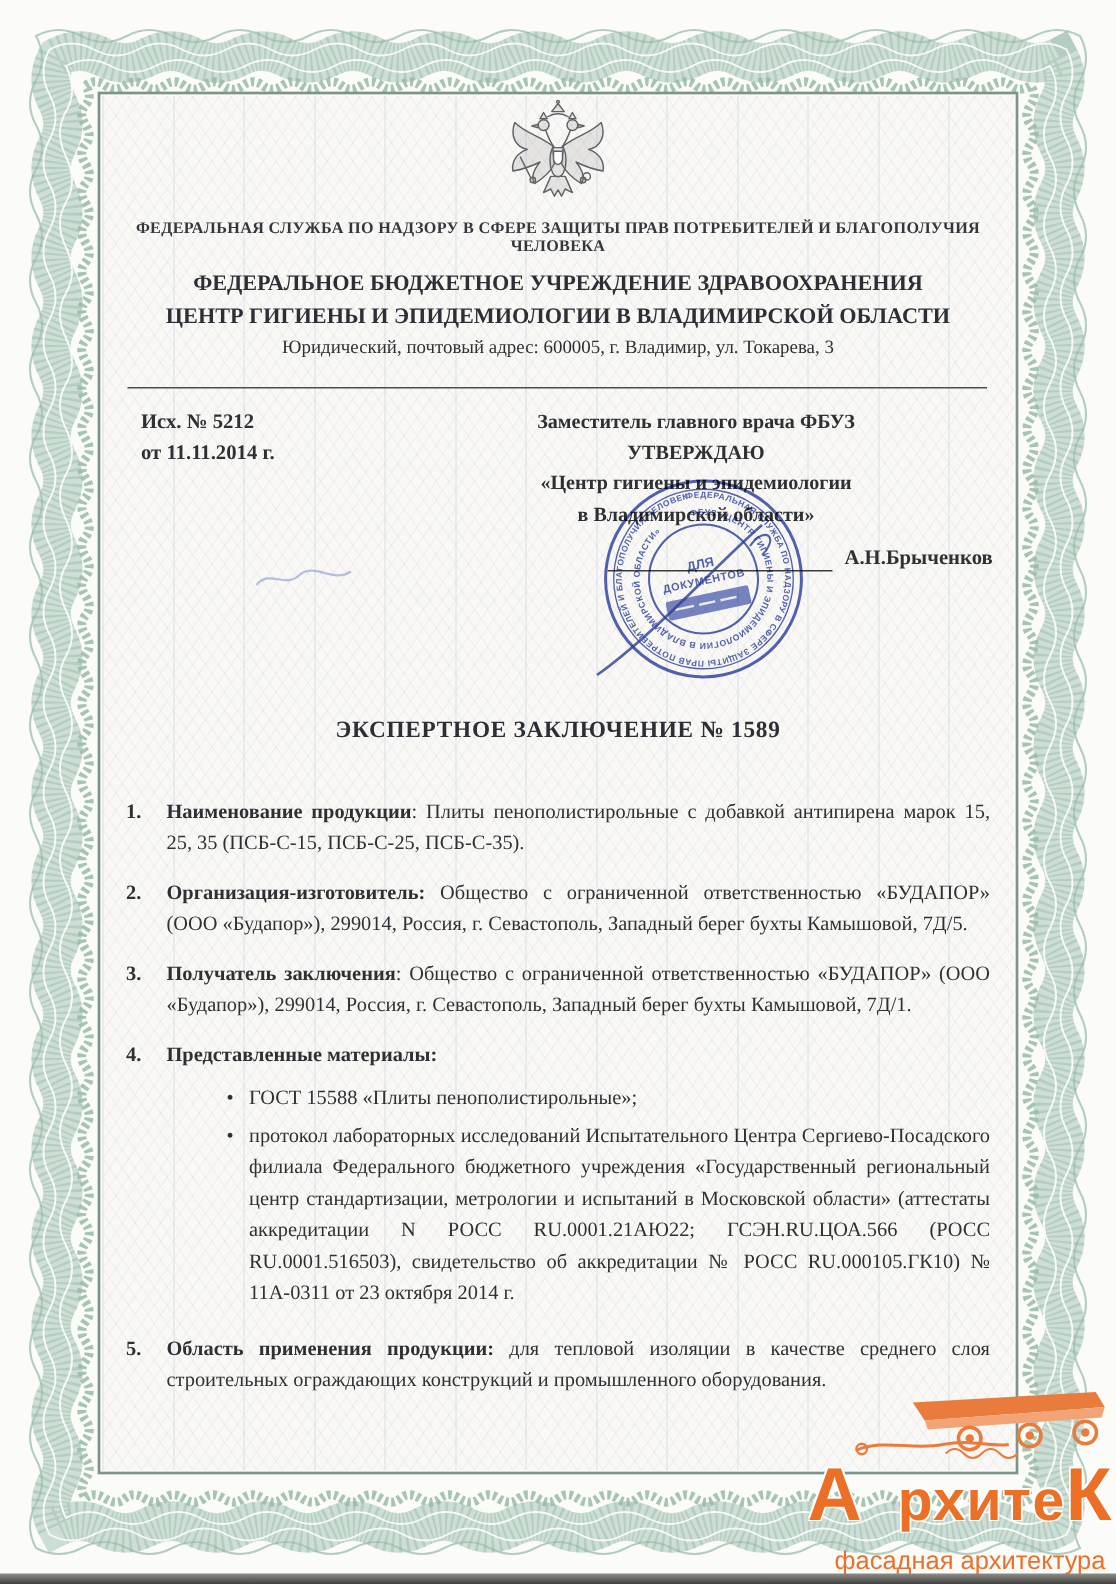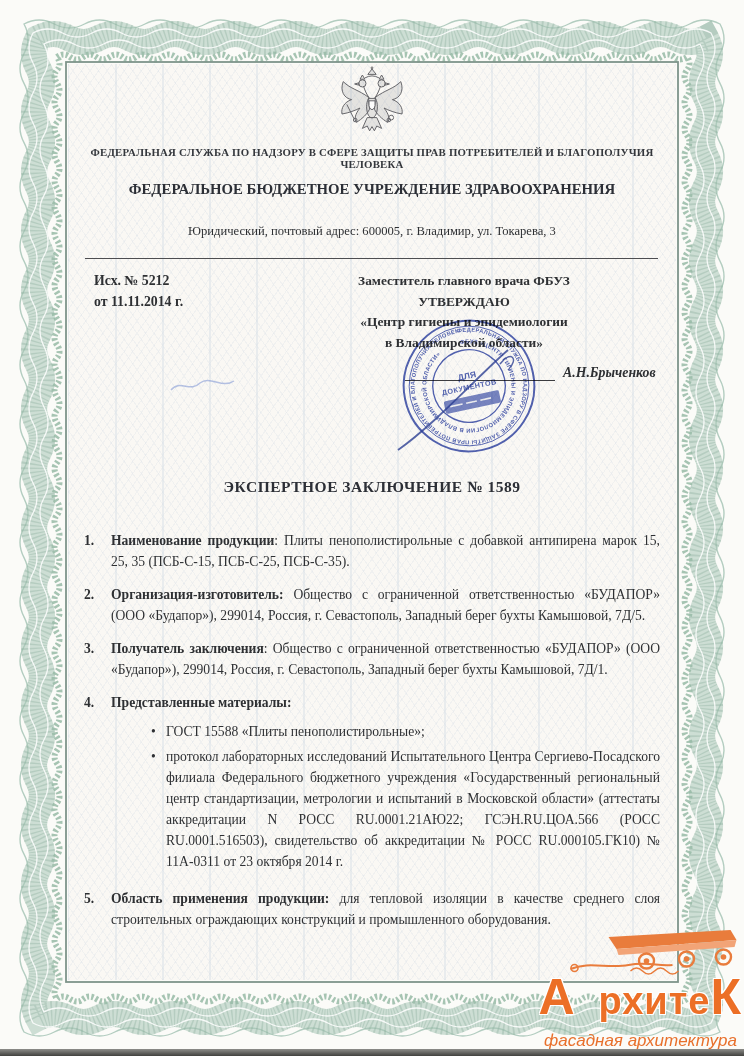--- a/index.html
+++ b/index.html
@@ -33,21 +33,21 @@
   .abs{position:absolute;}
   .center{left:72px;width:600px;text-align:center;}
   .authority{top:146px;font-weight:bold;font-size:10.8px;letter-spacing:.2px;color:#34373c;}
   .inst{top:179px;font-weight:bold;font-size:14.8px;line-height:21.5px;color:#2c2f36;}
   .addr{top:224px;font-size:12.6px;}
   .phone{top:240px;font-size:12.6px;}
   .hr{top:258px;left:85px;width:573px;border-top:1.5px solid #4d4d50;height:0;}
   .ref{left:94px;top:271px;font-weight:bold;font-size:13.8px;line-height:20.5px;}
   .approval{left:330px;top:271px;width:268px;text-align:center;font-weight:bold;
     font-size:13.4px;line-height:20.5px;}
-  .sigrow{left:405px;top:360px;width:280px;white-space:nowrap;font-style:italic;}
+  .sigrow{left:405px;top:360px;width:280px;white-space:nowrap;}
   .sigline{display:inline-block;width:150px;height:20px;border-bottom:1.5px solid #3c3c40;
     vertical-align:bottom;margin-right:8px;}
   .signer{font-weight:bold;font-size:13.8px;}
   .doc-title{top:478px;font-weight:bold;font-size:15.5px;letter-spacing:.5px;color:#2c2f36;}
   .items{left:84px;top:530px;width:576px;font-size:13.6px;line-height:21px;}
   .item{display:flex;margin-bottom:12px;}
   .item .num{width:27px;flex:none;font-weight:bold;}
   .item .body{flex:1;text-align:justify;}
   .item .body p{margin:0;}
   .item ul{margin:8px 0 0 40px;padding:0;list-style:none;}
@@ -59,21 +59,21 @@
   .stamp text{font-family:"Liberation Sans",sans-serif;fill:#4053ae;font-weight:bold;}
   .sig-svg{position:absolute;left:380px;top:338px;z-index:5;}
   .squiggle{position:absolute;left:168px;top:374px;z-index:3;}
   
   .logo{position:absolute;right:3px;bottom:5px;width:230px;z-index:7;text-align:right;
     font-family:"Liberation Sans",sans-serif;}
   .logo .name{line-height:40px;margin-top:-4px;white-space:nowrap;
     text-shadow:-1px -1px 0 #fff,1px -1px 0 #fff,-1px 1px 0 #fff,1px 1px 0 #fff;}
   .l-big{font-weight:bold;font-size:50px;color:#ec6f26;}
   .l-mid{font-weight:bold;font-size:38px;color:#ec6f26;letter-spacing:1px;margin-left:24px;}
-  .tagline{font-style:italic;font-size:17px;color:#e8702c;margin-top:2px;padding-right:4px;}
+  .tagline{font-size:17px;color:#e8702c;margin-top:2px;padding-right:4px;}
 </style>
 </head>
 <body>
 
 <div class="watermark"></div>
 
 <svg class="border-svg" width="744" height="1056" viewBox="0 0 744 1056">
   <path class="b-thin" d="M 24 24 Q 39.1 16 54.3 24 T 84.5 24 T 114.8 24 T 145 24 T 175.3 24 T 205.6 24 T 235.8 24 T 266.1 24 T 296.3 24 T 326.6 24 T 356.9 24 T 387.1 24 T 417.4 24 T 447.7 24 T 477.9 24 T 508.2 24 T 538.4 24 T 568.7 24 T 599 24 T 629.2 24 T 659.5 24 T 689.7 24 T 720 24 Q 728 38.8 720 53.6 T 720 83.3 T 720 112.9 T 720 142.6 T 720 172.2 T 720 201.9 T 720 231.5 T 720 261.2 T 720 290.8 T 720 320.5 T 720 350.1 T 720 379.8 T 720 409.4 T 720 439.1 T 720 468.7 T 720 498.4 T 720 528 T 720 557.6 T 720 587.3 T 720 616.9 T 720 646.6 T 720 676.2 T 720 705.9 T 720 735.5 T 720 765.2 T 720 794.8 T 720 824.5 T 720 854.1 T 720 883.8 T 720 913.4 T 720 943.1 T 720 972.7 T 720 1002.4 T 720 1032 Q 704.9 1040 689.7 1032 T 659.5 1032 T 629.2 1032 T 599 1032 T 568.7 1032 T 538.4 1032 T 508.2 1032 T 477.9 1032 T 447.7 1032 T 417.4 1032 T 387.1 1032 T 356.9 1032 T 326.6 1032 T 296.3 1032 T 266.1 1032 T 235.8 1032 T 205.6 1032 T 175.3 1032 T 145 1032 T 114.8 1032 T 84.5 1032 T 54.3 1032 T 24 1032 Q 16 1017.2 24 1002.4 T 24 972.7 T 24 943.1 T 24 913.4 T 24 883.8 T 24 854.1 T 24 824.5 T 24 794.8 T 24 765.2 T 24 735.5 T 24 705.9 T 24 676.2 T 24 646.6 T 24 616.9 T 24 587.3 T 24 557.6 T 24 528 T 24 498.4 T 24 468.7 T 24 439.1 T 24 409.4 T 24 379.8 T 24 350.1 T 24 320.5 T 24 290.8 T 24 261.2 T 24 231.5 T 24 201.9 T 24 172.2 T 24 142.6 T 24 112.9 T 24 83.3 T 24 53.6 T 24 24 Z"></path>
   <path class="b-band" d="M 38 38 Q 53.2 30 68.4 38 T 98.7 38 T 129.1 38 T 159.5 38 T 189.8 38 T 220.2 38 T 250.5 38 T 280.9 38 T 311.3 38 T 341.6 38 T 372 38 T 402.4 38 T 432.7 38 T 463.1 38 T 493.5 38 T 523.8 38 T 554.2 38 T 584.5 38 T 614.9 38 T 645.3 38 T 675.6 38 T 706 38 Q 714 52.8 706 67.7 T 706 97.4 T 706 127.1 T 706 156.8 T 706 186.5 T 706 216.2 T 706 245.9 T 706 275.6 T 706 305.3 T 706 335 T 706 364.7 T 706 394.4 T 706 424.1 T 706 453.8 T 706 483.5 T 706 513.2 T 706 542.8 T 706 572.5 T 706 602.2 T 706 631.9 T 706 661.6 T 706 691.3 T 706 721 T 706 750.7 T 706 780.4 T 706 810.1 T 706 839.8 T 706 869.5 T 706 899.2 T 706 928.9 T 706 958.6 T 706 988.3 T 706 1018 Q 690.8 1026 675.6 1018 T 645.3 1018 T 614.9 1018 T 584.5 1018 T 554.2 1018 T 523.8 1018 T 493.5 1018 T 463.1 1018 T 432.7 1018 T 402.4 1018 T 372 1018 T 341.6 1018 T 311.3 1018 T 280.9 1018 T 250.5 1018 T 220.2 1018 T 189.8 1018 T 159.5 1018 T 129.1 1018 T 98.7 1018 T 68.4 1018 T 38 1018 Q 30 1003.2 38 988.3 T 38 958.6 T 38 928.9 T 38 899.2 T 38 869.5 T 38 839.8 T 38 810.1 T 38 780.4 T 38 750.7 T 38 721 T 38 691.3 T 38 661.6 T 38 631.9 T 38 602.2 T 38 572.5 T 38 542.8 T 38 513.2 T 38 483.5 T 38 453.8 T 38 424.1 T 38 394.4 T 38 364.7 T 38 335 T 38 305.3 T 38 275.6 T 38 245.9 T 38 216.2 T 38 186.5 T 38 156.8 T 38 127.1 T 38 97.4 T 38 67.7 T 38 38 Z"></path>
   <path class="b-band-tex" d="M 38 38 Q 53.2 30 68.4 38 T 98.7 38 T 129.1 38 T 159.5 38 T 189.8 38 T 220.2 38 T 250.5 38 T 280.9 38 T 311.3 38 T 341.6 38 T 372 38 T 402.4 38 T 432.7 38 T 463.1 38 T 493.5 38 T 523.8 38 T 554.2 38 T 584.5 38 T 614.9 38 T 645.3 38 T 675.6 38 T 706 38 Q 714 52.8 706 67.7 T 706 97.4 T 706 127.1 T 706 156.8 T 706 186.5 T 706 216.2 T 706 245.9 T 706 275.6 T 706 305.3 T 706 335 T 706 364.7 T 706 394.4 T 706 424.1 T 706 453.8 T 706 483.5 T 706 513.2 T 706 542.8 T 706 572.5 T 706 602.2 T 706 631.9 T 706 661.6 T 706 691.3 T 706 721 T 706 750.7 T 706 780.4 T 706 810.1 T 706 839.8 T 706 869.5 T 706 899.2 T 706 928.9 T 706 958.6 T 706 988.3 T 706 1018 Q 690.8 1026 675.6 1018 T 645.3 1018 T 614.9 1018 T 584.5 1018 T 554.2 1018 T 523.8 1018 T 493.5 1018 T 463.1 1018 T 432.7 1018 T 402.4 1018 T 372 1018 T 341.6 1018 T 311.3 1018 T 280.9 1018 T 250.5 1018 T 220.2 1018 T 189.8 1018 T 159.5 1018 T 129.1 1018 T 98.7 1018 T 68.4 1018 T 38 1018 Q 30 1003.2 38 988.3 T 38 958.6 T 38 928.9 T 38 899.2 T 38 869.5 T 38 839.8 T 38 810.1 T 38 780.4 T 38 750.7 T 38 721 T 38 691.3 T 38 661.6 T 38 631.9 T 38 602.2 T 38 572.5 T 38 542.8 T 38 513.2 T 38 483.5 T 38 453.8 T 38 424.1 T 38 394.4 T 38 364.7 T 38 335 T 38 305.3 T 38 275.6 T 38 245.9 T 38 216.2 T 38 186.5 T 38 156.8 T 38 127.1 T 38 97.4 T 38 67.7 T 38 38 Z"></path>
@@ -107,20 +107,21 @@
         <circle cx="92" cy="86" r="4" fill="none"></circle>
       <circle cx="32" cy="90" r="3"></circle>
         <circle cx="88" cy="90" r="3"></circle>
     </g>
   </svg>
 
   <div class="abs center authority">ФЕДЕРАЛЬНАЯ СЛУЖБА ПО НАДЗОРУ В СФЕРЕ ЗАЩИТЫ ПРАВ ПОТРЕБИТЕЛЕЙ И БЛАГОПОЛУЧИЯ ЧЕЛОВЕКА</div>
 
   <div class="abs center inst">
     <div>ФЕДЕРАЛЬНОЕ БЮДЖЕТНОЕ УЧРЕЖДЕНИЕ ЗДРАВООХРАНЕНИЯ</div>
+    <div>ЦЕНТР ГИГИЕНЫ И ЭПИДЕМИОЛОГИИ В ВЛАДИМИРСКОЙ ОБЛАСТИ</div>
   </div>
 
   <div class="abs center addr">Юридический, почтовый адрес: 600005, г. Владимир, ул. Токарева, 3</div>
 
   <div class="abs hr"></div>
 
   <div class="abs ref">
     <div>Исх. № 5212</div>
     <div>от 11.11.2014 г.</div>
   </div>

